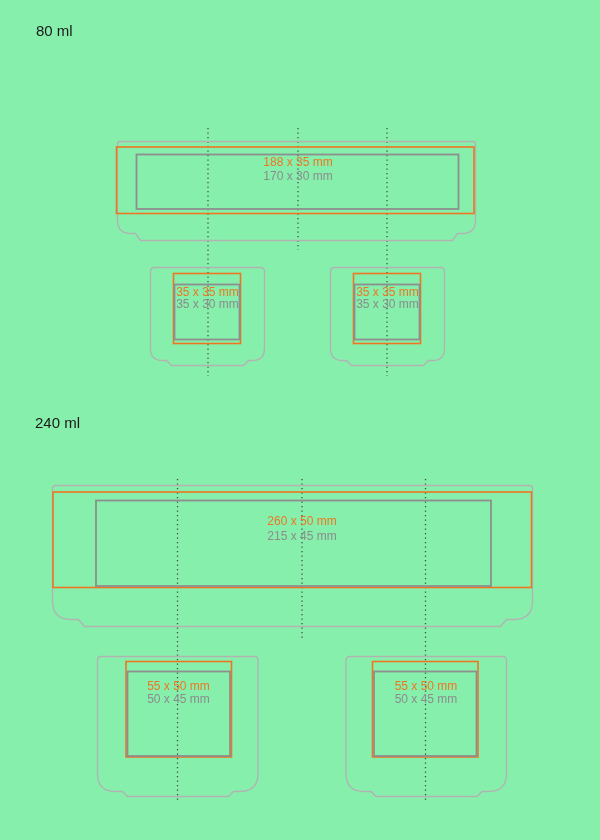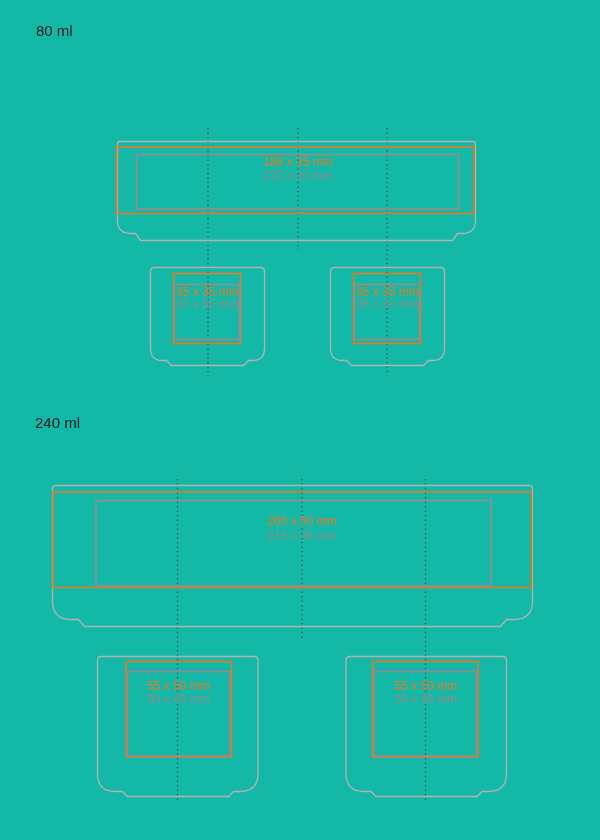--- a/index.html
+++ b/index.html
@@ -1,20 +1,20 @@
 <!DOCTYPE html>
 <html><head>
 <meta charset="utf-8">
 <style>
   html, body { margin: 0; padding: 0; background: #ffffff; }
   .canvas {
     position: relative;
     width: 600px;
     height: 840px;
-    background: #14b8a6;
+    background: #86efac;
     font-family: "Liberation Sans", sans-serif;
     overflow: hidden;
   }
   svg { position: absolute; left: 0; top: 0; }
   .outline    { fill: none; stroke-width: 1.3; }
   .print-rect { fill: none; stroke-width: 1.6; }
   .safe-rect  { fill: none; stroke-width: 1.8; }
   .centerline { fill: none; stroke-width: 1.3; stroke-dasharray: 1.3 3.2; }
   .dim-text   { font-size: 12px; text-anchor: middle; }
   .sec-label  { font-size: 15px; }

